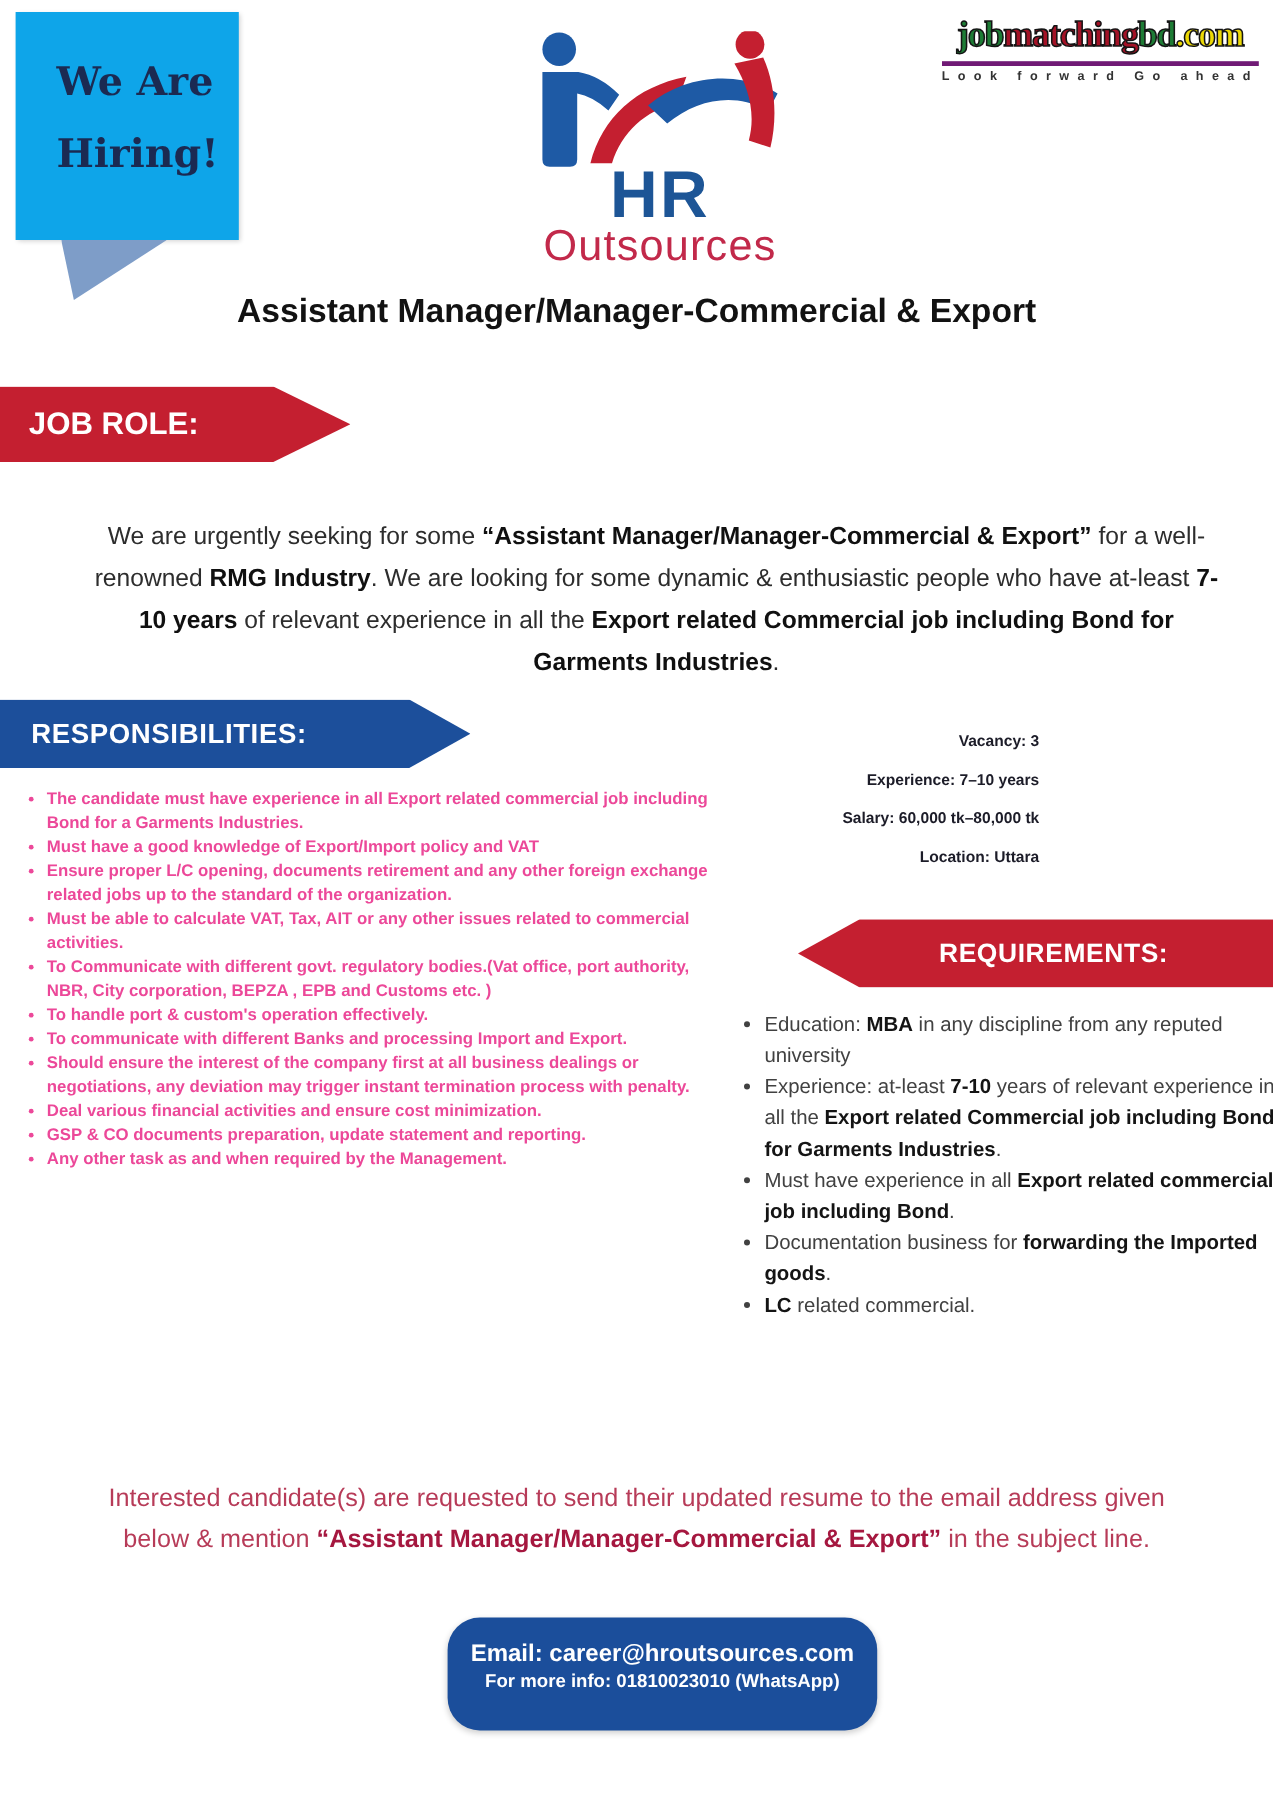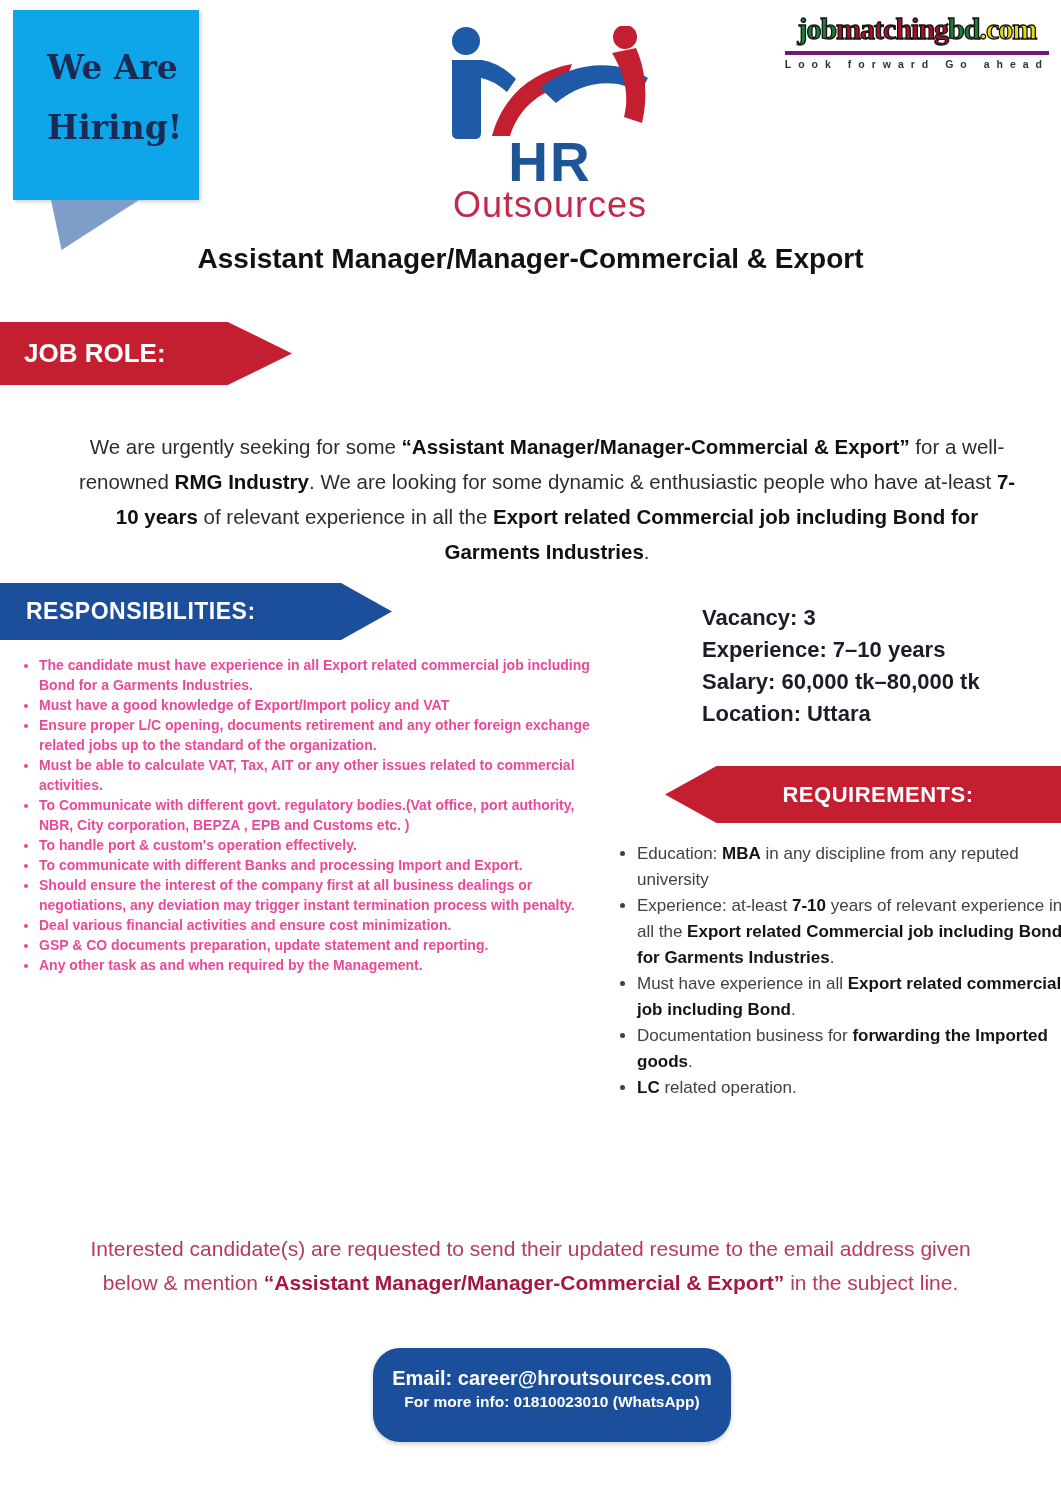--- a/index.html
+++ b/index.html
@@ -88,21 +88,21 @@
   
   .resp-list{
     position:absolute;left:22px;top:655px;width:552px;margin:0;
     padding-left:17px;list-style:disc;
     font-size:14px;font-weight:bold;line-height:20px;color:#ec4899;
   }
 
   
   .summary-list{
     position:absolute;left:702px;top:602px;margin:0;padding:0;list-style:none;
-    font-size:22px;font-weight:bold;line-height:32px;color:#1c1c28;
+    font-size:13px;font-weight:bold;line-height:32px;color:#1c1c28;text-align:right;
   }
 
   
   .req-list{
     position:absolute;left:616px;top:841px;width:436px;margin:0;
     padding-left:21px;list-style:disc;
     font-size:17px;line-height:26px;color:#414141;
   }
   .req-list .b{font-weight:bold;color:#141414;}
 
@@ -191,21 +191,21 @@
 
   <div class="banner banner-req">
     <span>REQUIREMENTS:</span>
   </div>
 
   <ul class="req-list">
       <li><span>Education: </span><span class="b">MBA</span><span> in any discipline from any reputed university</span></li>
       <li><span>Experience: at-least </span><span class="b">7-10</span><span> years of relevant experience in all the </span><span class="b">Export related Commercial job including Bond for Garments Industries</span><span>.</span></li>
       <li><span>Must have experience in all </span><span class="b">Export related commercial job including Bond</span><span>.</span></li>
       <li><span>Documentation business for </span><span class="b">forwarding the Imported goods</span><span>.</span></li>
-      <li><span class="b">LC</span><span> related operation.</span></li>
+      <li><span class="b">LC</span><span> related commercial.</span></li>
     </ul>
 
   <p class="cta"><span>Interested candidate(s) are requested to send their updated resume to the email address given below &amp; mention </span><span class="b">“Assistant Manager/Manager-Commercial &amp; Export”</span><span> in the subject line.</span></p>
 
   <div class="contact-box">
     <div class="contact-email">Email: career@hroutsources.com</div>
     <div class="contact-info">For more info: 01810023010 (WhatsApp)</div>
   </div>
 
 </div>

